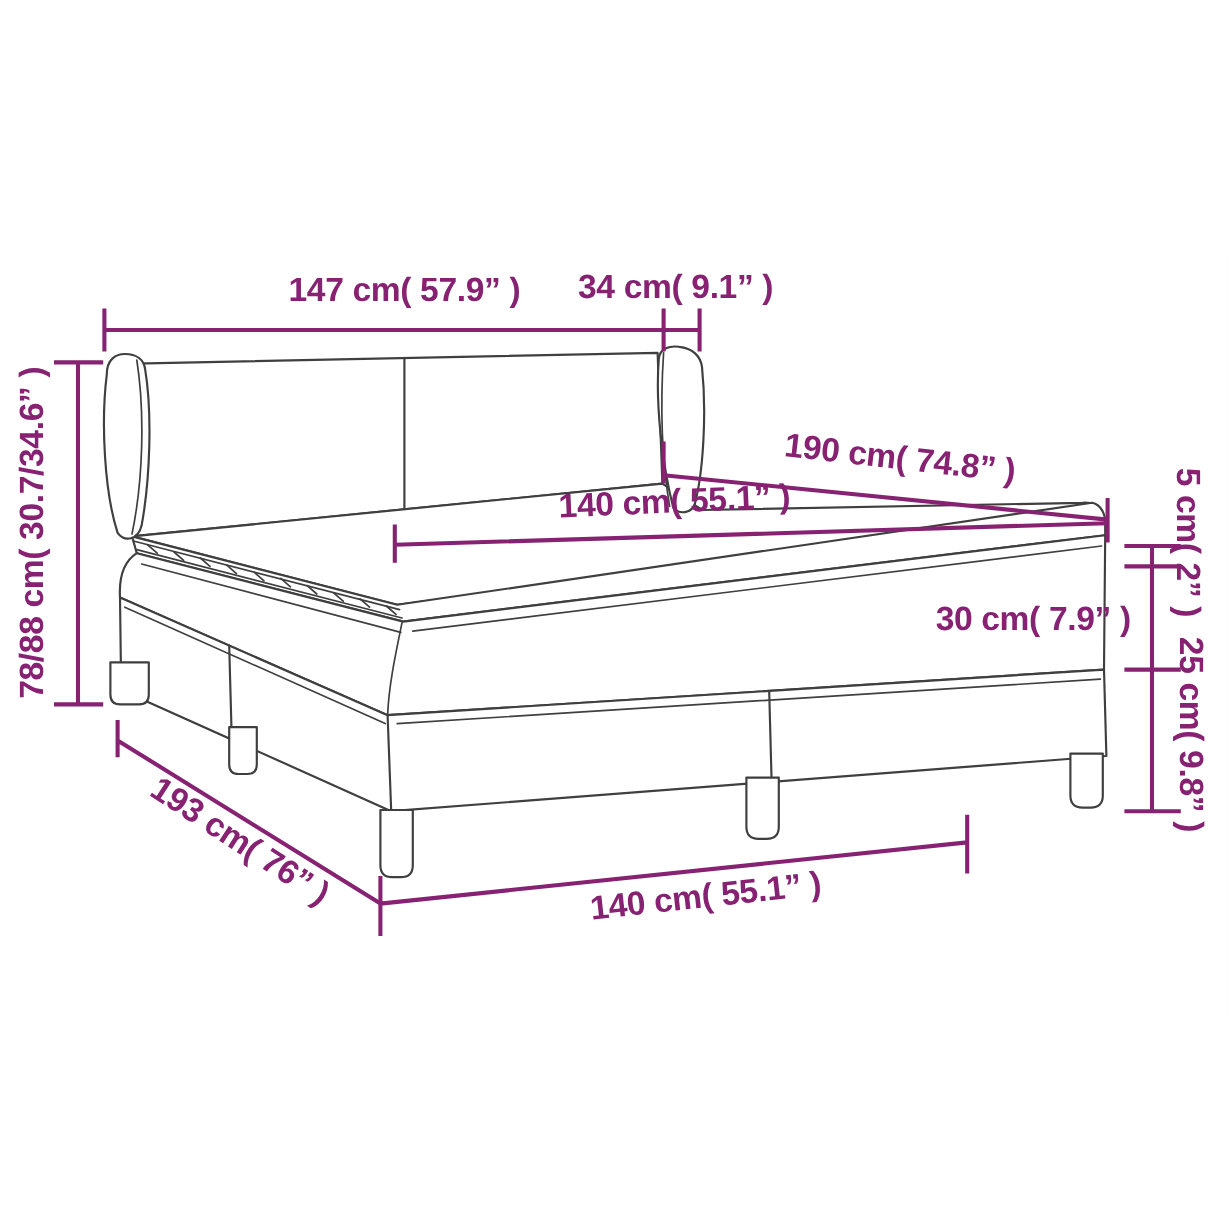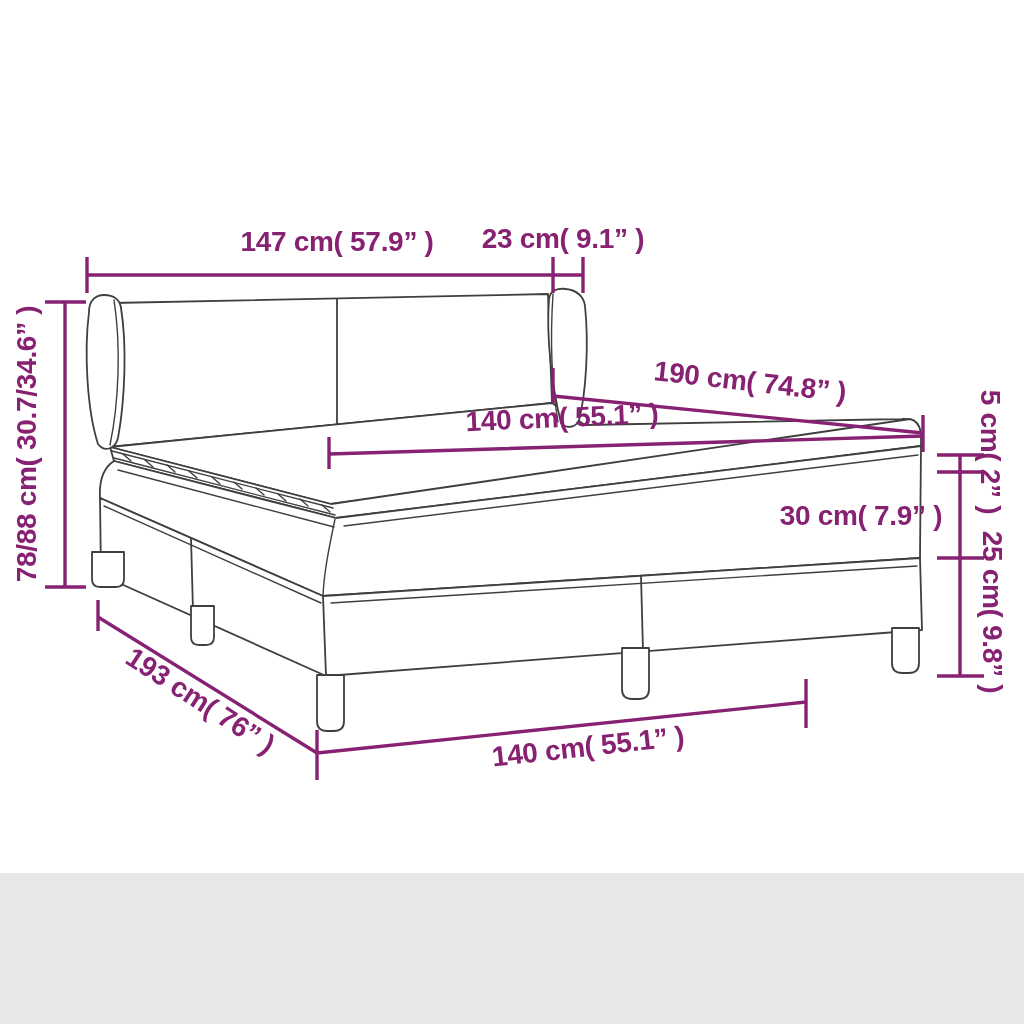--- a/index.html
+++ b/index.html
@@ -3,21 +3,21 @@
 <meta charset="utf-8">
 <style>
   :root{
     --dimension-accent:#872272;
     --line-art:#3F3F3F;
     --background:#FFFFFF;
   }
   html,body{margin:0;padding:0;}
   body{background:#e8e8e8;font-family:"Liberation Sans",sans-serif;}
   .stage{
-    position:relative;width:1024px;height:873px;margin:0 auto;
+    position:relative;width:1024px;height:1024px;margin:0 auto;
     background:var(--background);overflow:hidden;
   }
   svg{position:absolute;left:0;top:0;}
   .art{stroke:var(--line-art);stroke-width:1.8;fill:none;stroke-linejoin:round;stroke-linecap:round;}
   .artf{stroke:var(--line-art);stroke-width:1.8;fill:#ffffff;stroke-linejoin:round;stroke-linecap:round;}
   .thin{stroke-width:1.4;}
   .dimline{stroke:var(--dimension-accent);stroke-width:3.4;fill:none;stroke-linecap:butt;}
   .dim{
     position:absolute;color:var(--dimension-accent);
     font-family:"Liberation Sans",sans-serif;font-weight:700;font-size:28px;
@@ -102,21 +102,21 @@
     </g>
     <g data-name="dim-bed-length-bottom-line">
       <path class="dimline" d="M98,600 L98,631 M98,617 L317,753"></path>
     </g>
     <g data-name="dim-bed-width-bottom-line">
       <path class="dimline" d="M317,730 L317,780 M317,753 L806,702 M806,679 L806,728"></path>
     </g>
   </svg>
 
   <div class="dim" data-name="dim-headboard-width-label">147 cm( 57.9” )</div>
-  <div class="dim" data-name="dim-wing-depth-label">23 cm( 9.1” )</div>
+  <div class="dim" data-name="dim-wing-depth-label">34 cm( 9.1” )</div>
   <div class="dim" data-name="dim-bed-height-label">78/88 cm( 30.7/34.6” )</div>
   <div class="dim" data-name="dim-bed-length-top-label">190 cm( 74.8” )</div>
   <div class="dim" data-name="dim-mattress-width-label">140 cm( 55.1” )</div>
   <div class="dim" data-name="dim-mattress-height-label">30 cm( 7.9” )</div>
   <div class="dim" data-name="dim-topper-height-label">5 cm( 2” )</div>
   <div class="dim" data-name="dim-base-height-label">25 cm( 9.8” )</div>
   <div class="dim" data-name="dim-bed-length-bottom-label">193 cm( 76” )</div>
   <div class="dim" data-name="dim-bed-width-bottom-label">140 cm( 55.1” )</div>
 </div>
 

